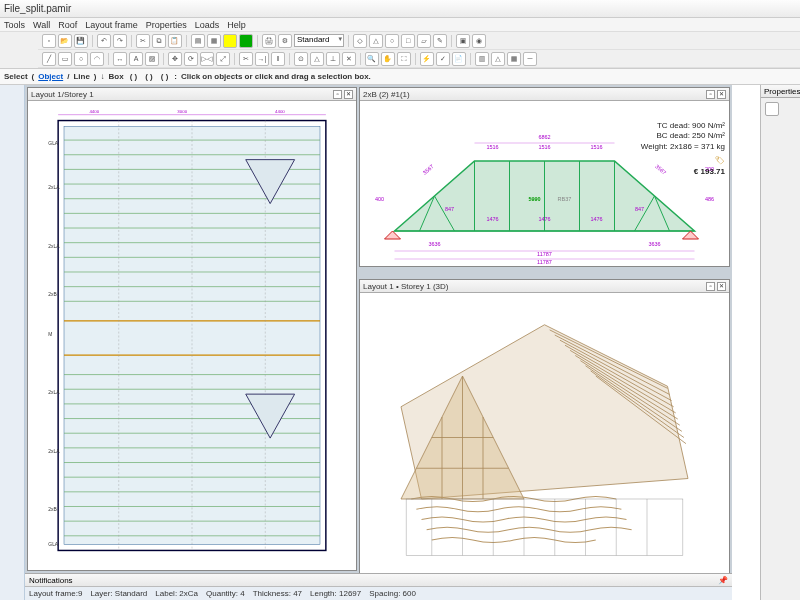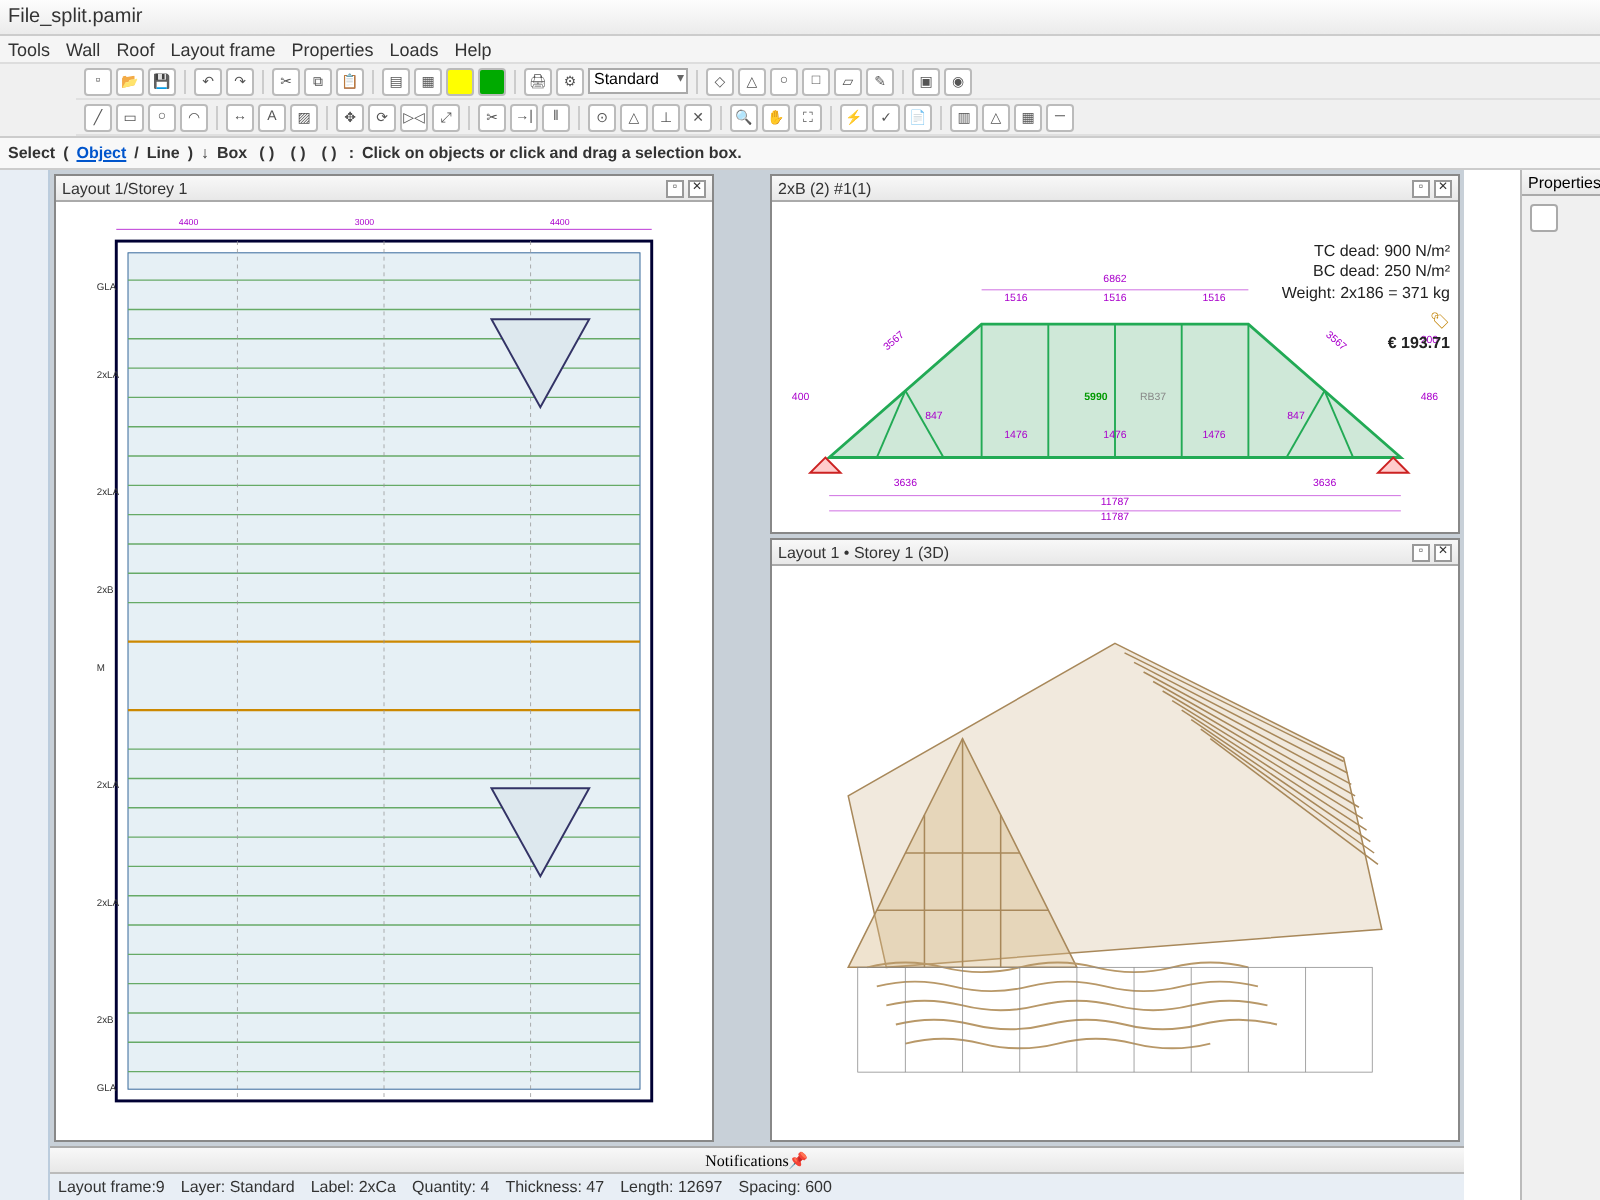--- a/index.html
+++ b/index.html
@@ -26,21 +26,21 @@
 .selectbar { height: 16px; background: #f8f8f8; display: flex; align-items: center; padding: 0 4px; gap: 4px; font-size: 8px; color: #333; border-bottom: 1px solid #ccc; font-weight: bold; }
 .selectbar .link { color: #0055cc; text-decoration: underline; }
 .selectbar .opt { padding: 0 2px; }
 
 
 .main { flex: 1; display: flex; overflow: hidden; }
 .left-panel { width: 25px; background: #e8eef5; border-right: 1px solid #bcd; }
 .center { flex: 1; display: flex; flex-direction: column; }
 .viewports { flex: 1; display: flex; gap: 2px; padding: 2px; background: #c8d0d8; overflow: hidden; }
 .vp-left { width: 330px; display: flex; flex-direction: column; }
-.vp-right { flex: 1; display: flex; flex-direction: column; gap: 2px; margin-left: 26px; }
+.vp-right { flex: 1; display: flex; flex-direction: column; gap: 12px; }
 .viewport { background: #fff; border: 1px solid #888; display: flex; flex-direction: column; position: relative; }
 .vp-header { height: 13px; background: linear-gradient(#f8f8f8,#e8e8e8); display: flex; align-items: center; justify-content: space-between; padding: 0 3px; font-size: 8px; color: #333; border-bottom: 1px solid #aaa; }
 .vp-content { flex: 1; position: relative; overflow: hidden; background: #fff; }
 .vp-icons { display: flex; gap: 2px; }
 .vp-icons span { width: 9px; height: 9px; border: 1px solid #999; background: #fff; font-size: 6px; text-align: center; line-height: 7px; }
 
 
 .plan-svg { width: 100%; height: 100%; }
 
 
@@ -50,21 +50,21 @@
 
 
 .view3d { flex: 1; }
 
 
 .right-panel { width: 40px; background: #f0f0f0; border-left: 1px solid #bbb; margin-left: 28px; }
 .rp-header { height: 13px; background: linear-gradient(#f8f8f8,#e8e8e8); font-size: 8px; padding: 0 3px; border-bottom: 1px solid #aaa; display:flex; align-items:center; justify-content:space-between;}
 .rp-btn { width: 14px; height: 14px; margin: 4px; border: 1px solid #aaa; background: #fff; border-radius: 2px; }
 
 
-.notifications { height: 13px; background: linear-gradient(#f8f8f8,#e8e8e8); display: flex; align-items: center; justify-content: center; padding: 0 4px; font-size: 8px; border-top: 1px solid #aaa; font-family: Liberation Serif, serif; }
+.notifications { height: 13px; background: linear-gradient(#f8f8f8,#e8e8e8); display: flex; align-items: center; justify-content: space-between; padding: 0 4px; font-size: 8px; border-top: 1px solid #aaa; }
 .statusbar { height: 14px; background: #e8eef5; display: flex; align-items: center; padding: 0 4px; font-size: 8px; color: #333; gap: 8px; border-top: 1px solid #bbb; }
 .statusbar span { white-space: nowrap; }
 </style>
 </head>
 <body>
 <div class="app">
 
 <div class="titlebar">
   <span class="title">File_split.pamir</span>
 </div>

